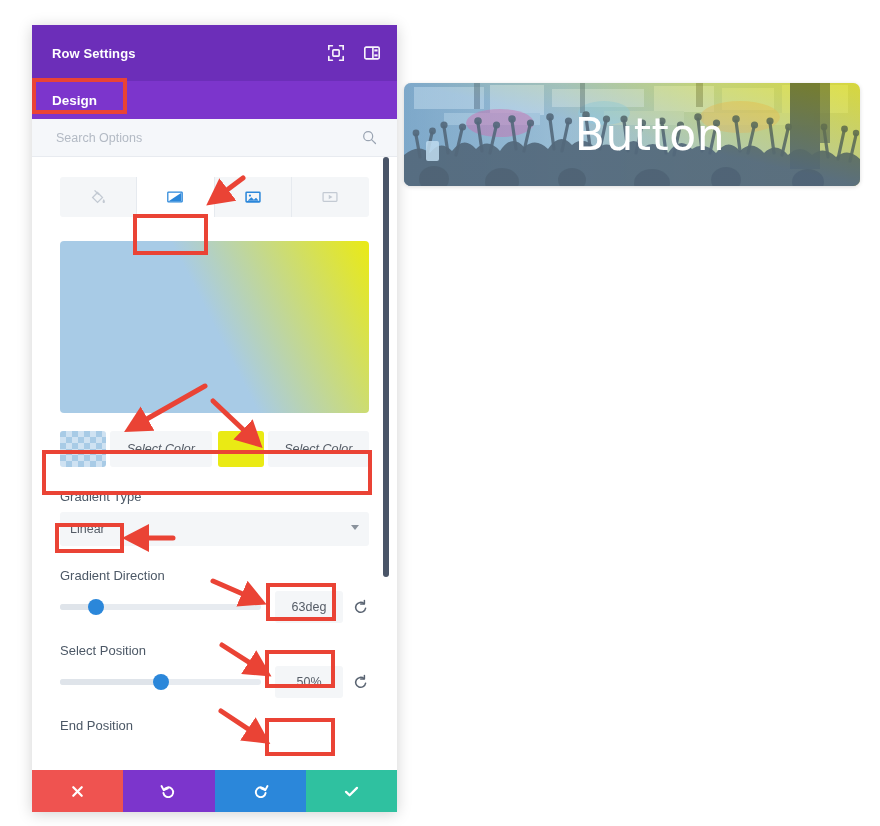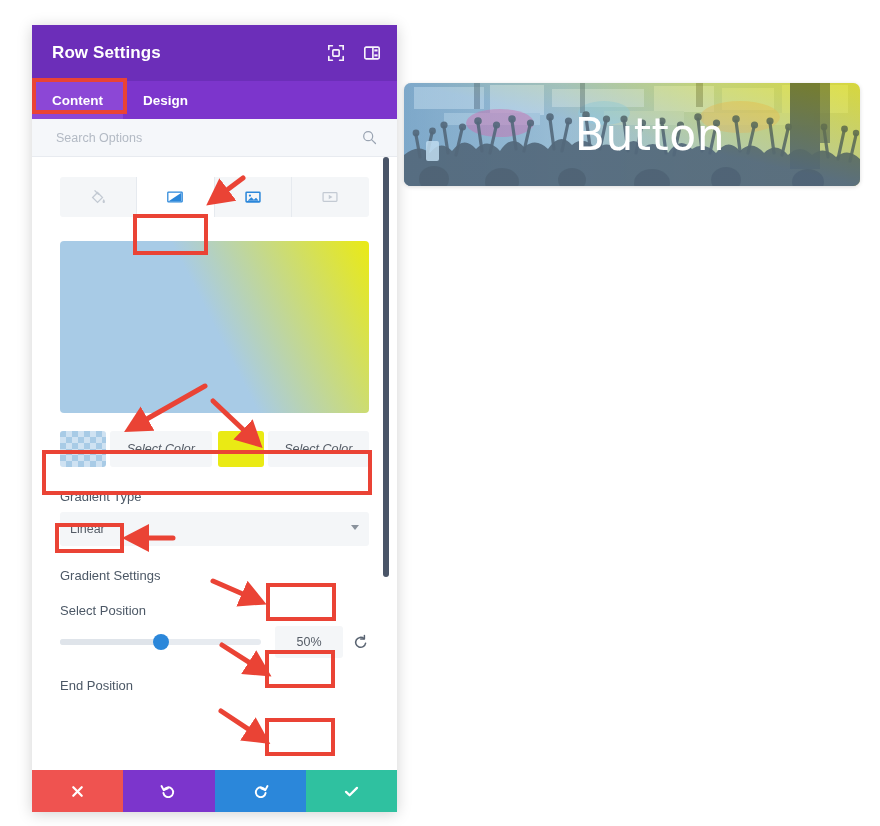--- a/index.html
+++ b/index.html
@@ -27,21 +27,21 @@
   .panel-header {
     height: 56px;
     background: #6c2eb9;
     display: flex; align-items: center;
     padding: 0 20px;
     flex: 0 0 auto;
     position: relative;
   }
   .panel-title {
     color: #ffffff;
-    font-size: 17px;
+    font-size: 13px;
     font-weight: bold;
     letter-spacing: 0.1px;
   }
   .header-icons {
     position: absolute; right: 16px; top: 0;
     height: 56px; display: flex; align-items: center; gap: 18px;
   }
   .hdr-ico { width: 18px; height: 18px; opacity: .95; cursor: pointer; display:block; }
 
   
@@ -303,21 +303,20 @@
             <rect x="2" y="3.5" width="16" height="13" rx="1.5" fill="none" stroke="#ffffff" stroke-width="1.8"></rect>
             <line x1="11" y1="3.5" x2="11" y2="16.5" stroke="#ffffff" stroke-width="1.8"></line>
             <rect x="12.6" y="6" width="3.6" height="2.3" fill="#ffffff"></rect>
             <rect x="12.6" y="11.5" width="3.6" height="2.3" fill="#ffffff"></rect>
           </svg>
         </span>
       </div>
     </div>
 
     <div class="tabs">
-      <div class="tab active">Content</div>
       <div class="tab">Design</div>
     </div>
 
     <div class="search-row">
       <input class="search-input" type="text" placeholder="Search Options" style="">
       <span class="search-ico">
         <svg viewBox="0 0 16 16" width="15" height="15">
           <circle cx="6.6" cy="6.6" r="4.8" fill="none" stroke="#9aa4b2" stroke-width="1.3"></circle>
           <line x1="10.2" y1="10.2" x2="14.4" y2="14.4" stroke="#9aa4b2" stroke-width="1.3" stroke-linecap="round"></line>
         </svg>
@@ -378,21 +377,34 @@
           </div>
         </div>
 
         <div class="field-label">Gradient Type</div>
         <div class="select-wrap">
           <span class="select-value">Linear</span>
           <span class="caret"></span>
         </div>
 
         <div class="slider-block">
-          <div class="field-label">Gradient Settings</div>
+          <div class="field-label">Gradient Direction</div>
+          <div class="slider-row">
+            <div class="slider-track">
+              <div class="slider-fill" id="fillDir" style="width: 18%;"></div>
+              <div class="slider-handle" id="handleDir" style="left: 18%;"></div>
+            </div>
+            <div class="num-field">63deg</div>
+            <span class="reset-ico">
+              <svg viewBox="0 0 16 16" width="16" height="16">
+                <path d="M12.6 9.2A5 5 0 1 1 11 4.6" fill="none" stroke="#5a6472" stroke-width="1.5" stroke-linecap="round"></path>
+                <polyline points="11.4,1.4 11.4,5.1 7.7,5.1" fill="none" stroke="#5a6472" stroke-width="1.5" stroke-linecap="round" stroke-linejoin="round"></polyline>
+              </svg>
+            </span>
+          </div>
         </div>
 
         <div class="slider-block">
           <div class="field-label">Select Position</div>
           <div class="slider-row">
             <div class="slider-track">
               <div class="slider-fill" id="fillStart" style="width: 50%;"></div>
               <div class="slider-handle" id="handleStart" style="left: 50%;"></div>
             </div>
             <div class="num-field">50%</div>

